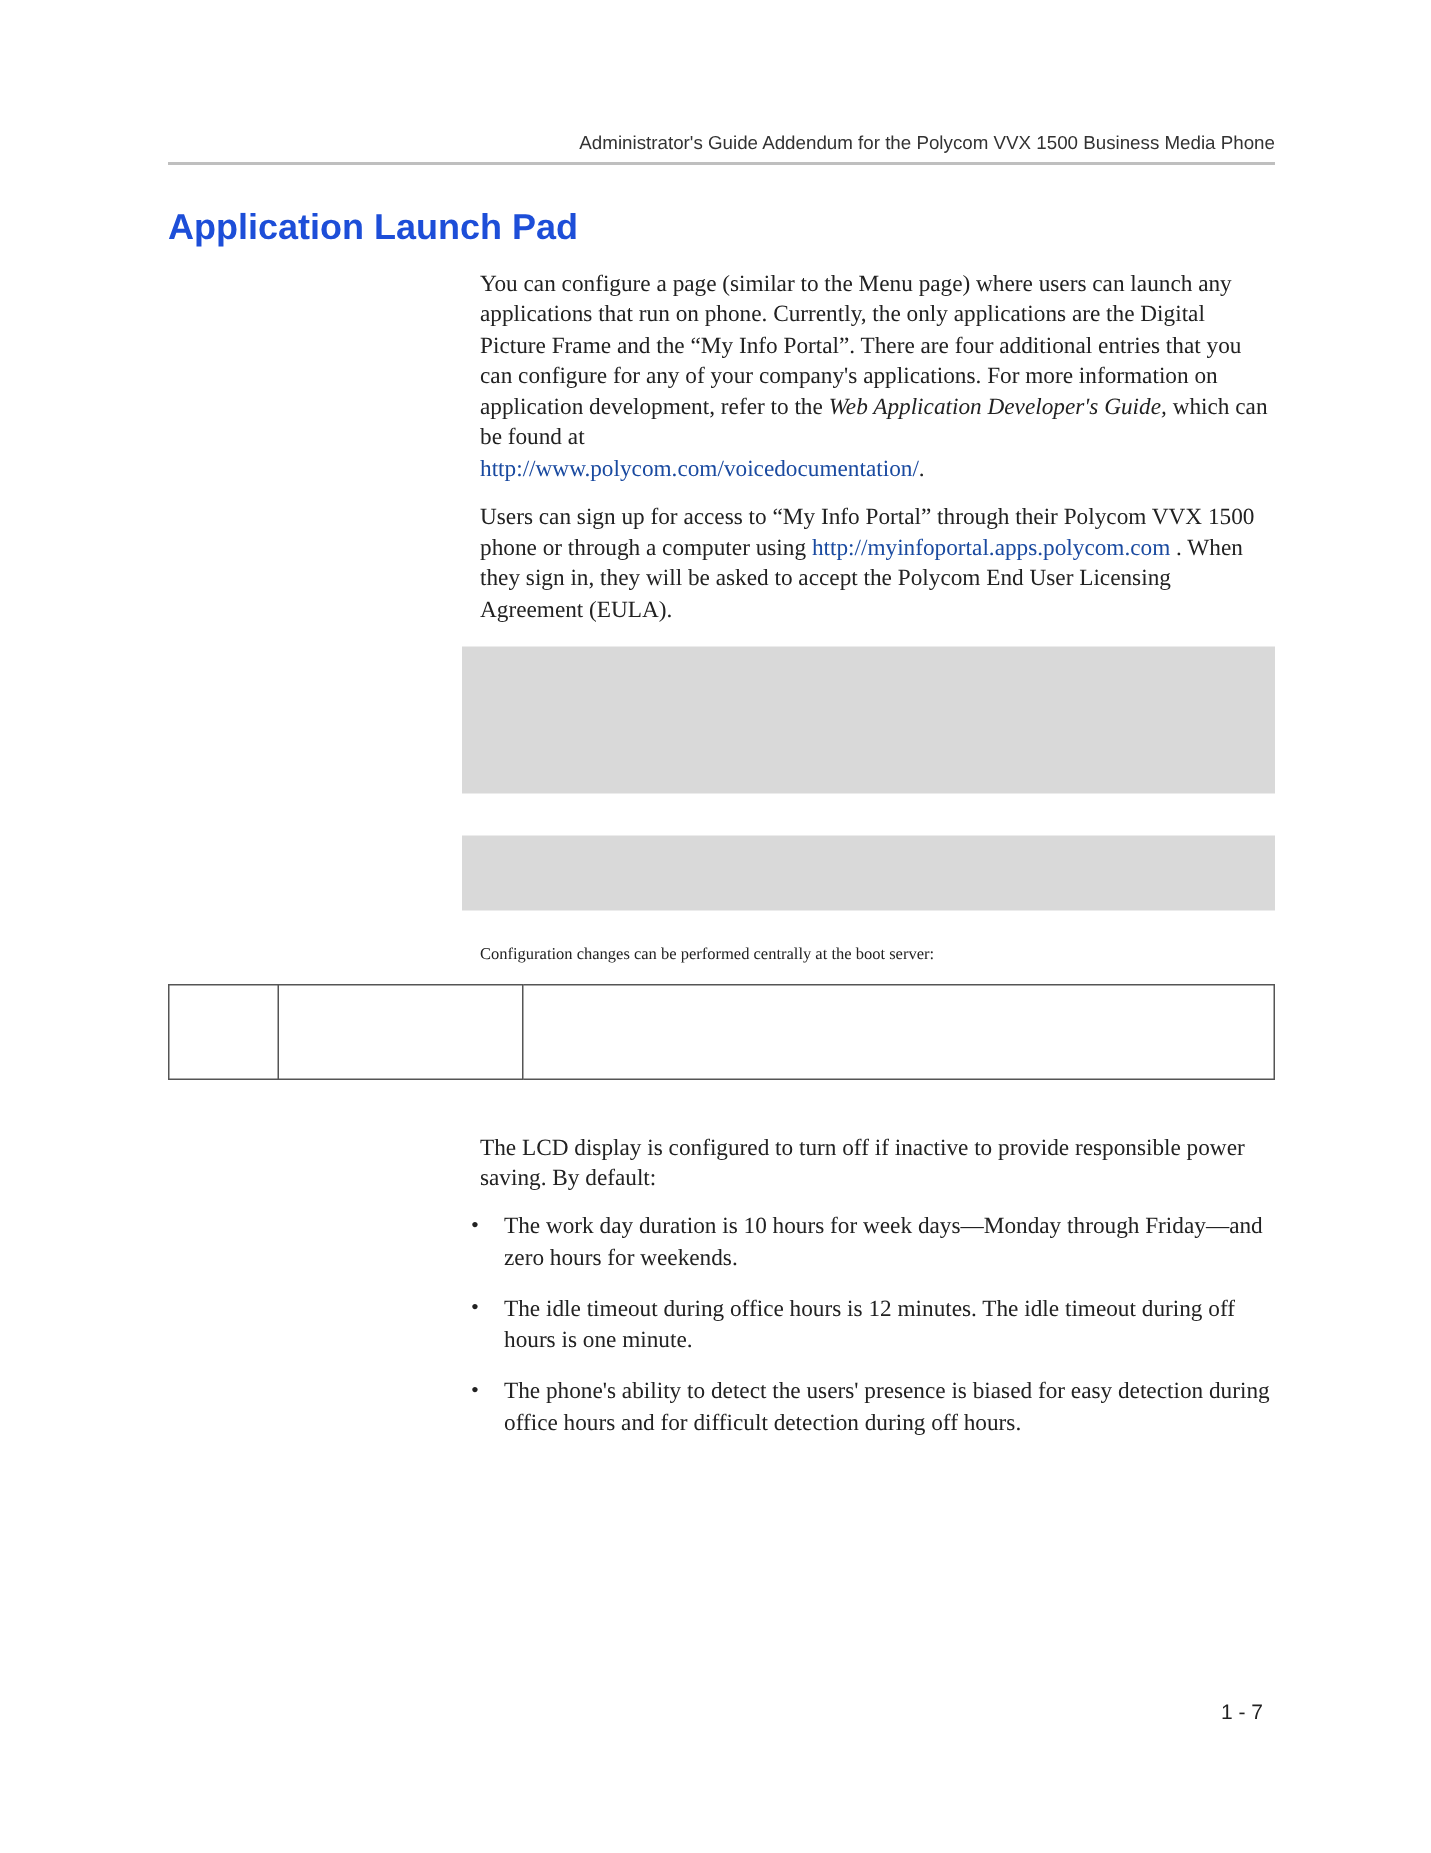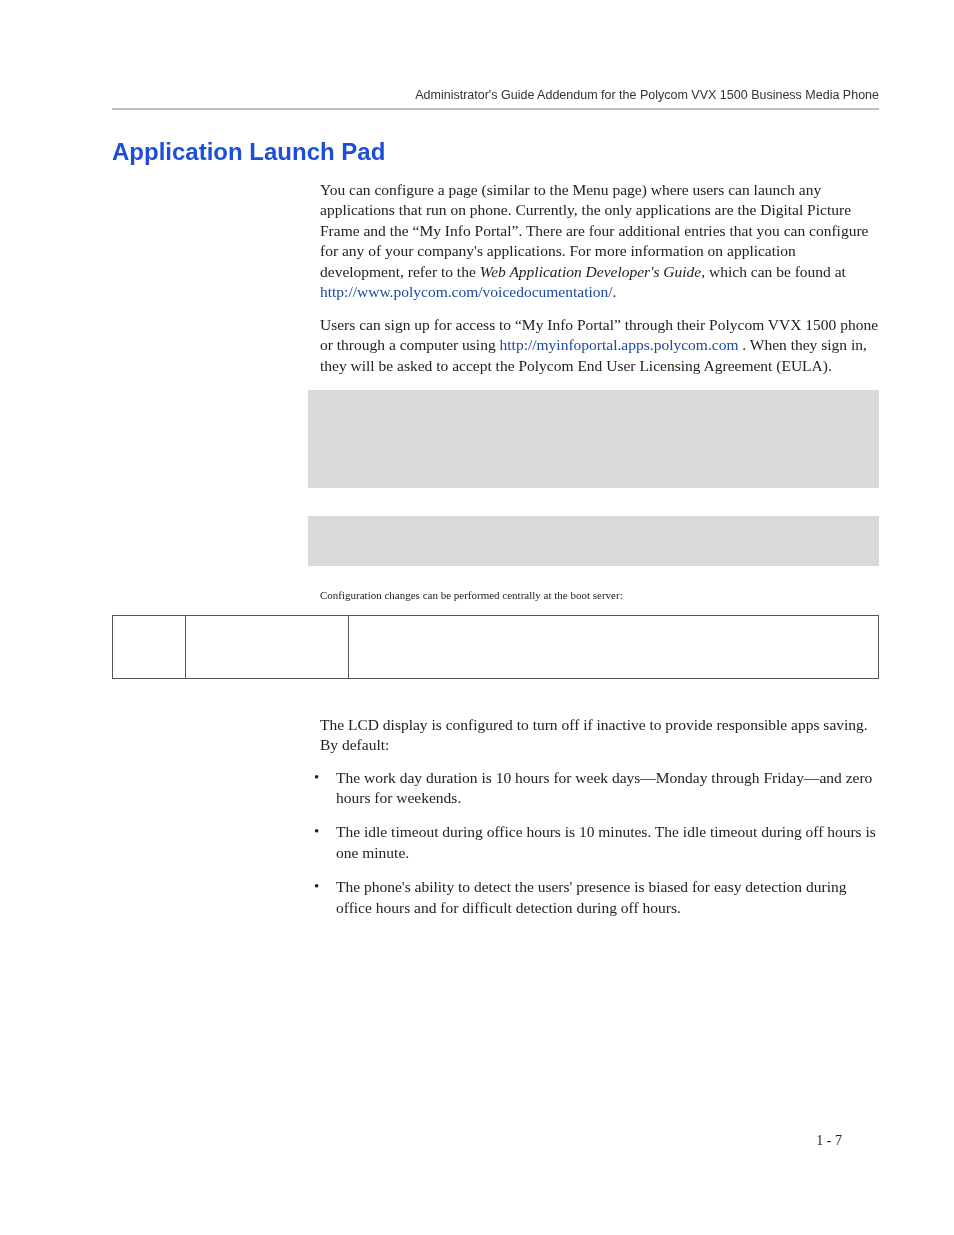--- a/index.html
+++ b/index.html
@@ -7,21 +7,21 @@
     padding: 0;
     background: #fff;
     font-family: "Palatino Linotype", "Book Antiqua", Palatino, serif;
     color: #222;
   }
   .page {
     width: 954px;
     height: 1235px;
     position: relative;
     box-sizing: border-box;
-    padding: 88px 75px 0 112px;
+    padding: 88px 104px 0 112px;
   }
   .running-head {
     font-family: "Futura", "Trebuchet MS", Arial, sans-serif;
     font-size: 12.5px;
     text-align: right;
     color: #333;
     margin-bottom: 6px;
   }
   .rule {
     border: none;
@@ -88,21 +88,21 @@
     position: absolute;
     left: 6px;
     top: 0;
     font-size: 15px;
   }
   .page-num {
     position: absolute;
     right: 112px;
     bottom: 86px;
     font-size: 14px;
-    font-family: Liberation Serif, serif;
+    font-family: Liberation Sans, sans-serif;
     text-align: center;
   }
 </style>
 </head>
 <body>
 
 <div class="page">
 
   <div class="running-head">Administrator's Guide Addendum for the Polycom VVX 1500 Business Media Phone</div>
   <hr class="rule">
@@ -129,22 +129,22 @@
         <tr>
       <td class="c1"></td>
       <td class="c2"></td>
       <td></td>
     </tr>
   </tbody>
     </table>
 
 
   <div class="body-col">
-    <p>The LCD display is configured to turn off if inactive to provide responsible apps saving. By default:</p>
+    <p>The LCD display is configured to turn off if inactive to provide responsible power saving. By default:</p>
     <ul class="bullets">
       <li>The work day duration is 10 hours for week days—Monday through Friday—and zero hours for weekends.</li>
-      <li>The idle timeout during office hours is 10 minutes. The idle timeout during off hours is one minute.</li>
+      <li>The idle timeout during office hours is 12 minutes. The idle timeout during off hours is one minute.</li>
       <li>The phone's ability to detect the users' presence is biased for easy detection during office hours and for difficult detection during off hours.</li>
     </ul>
   </div>
 
   <div class="page-num">1 - 7</div>
 </div>
 
 </body></html>

